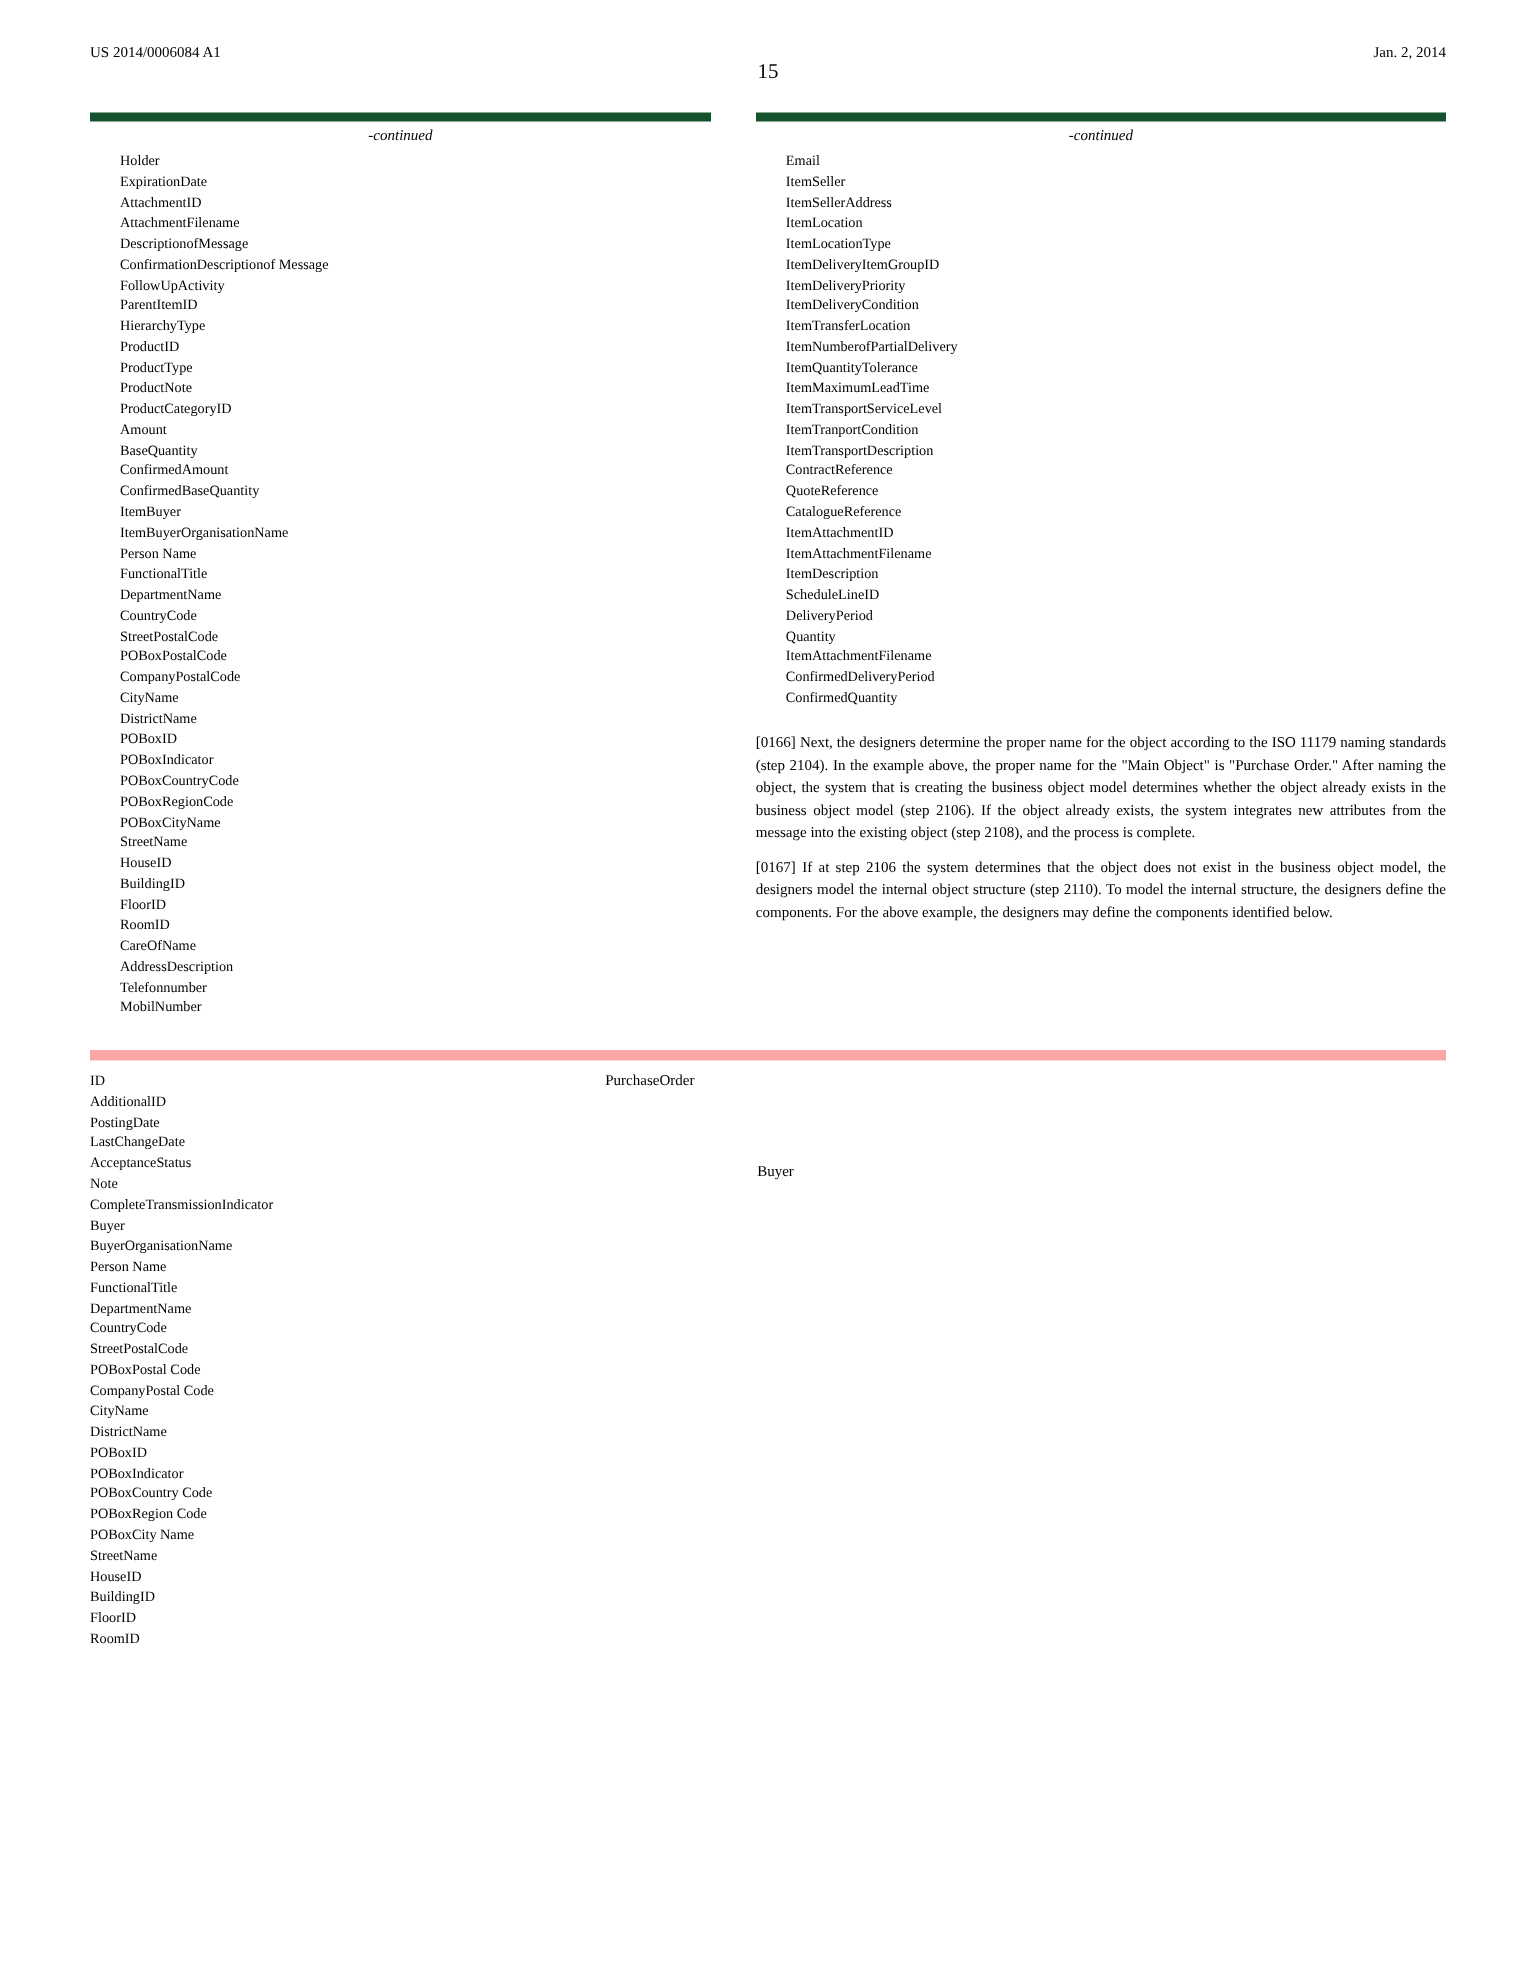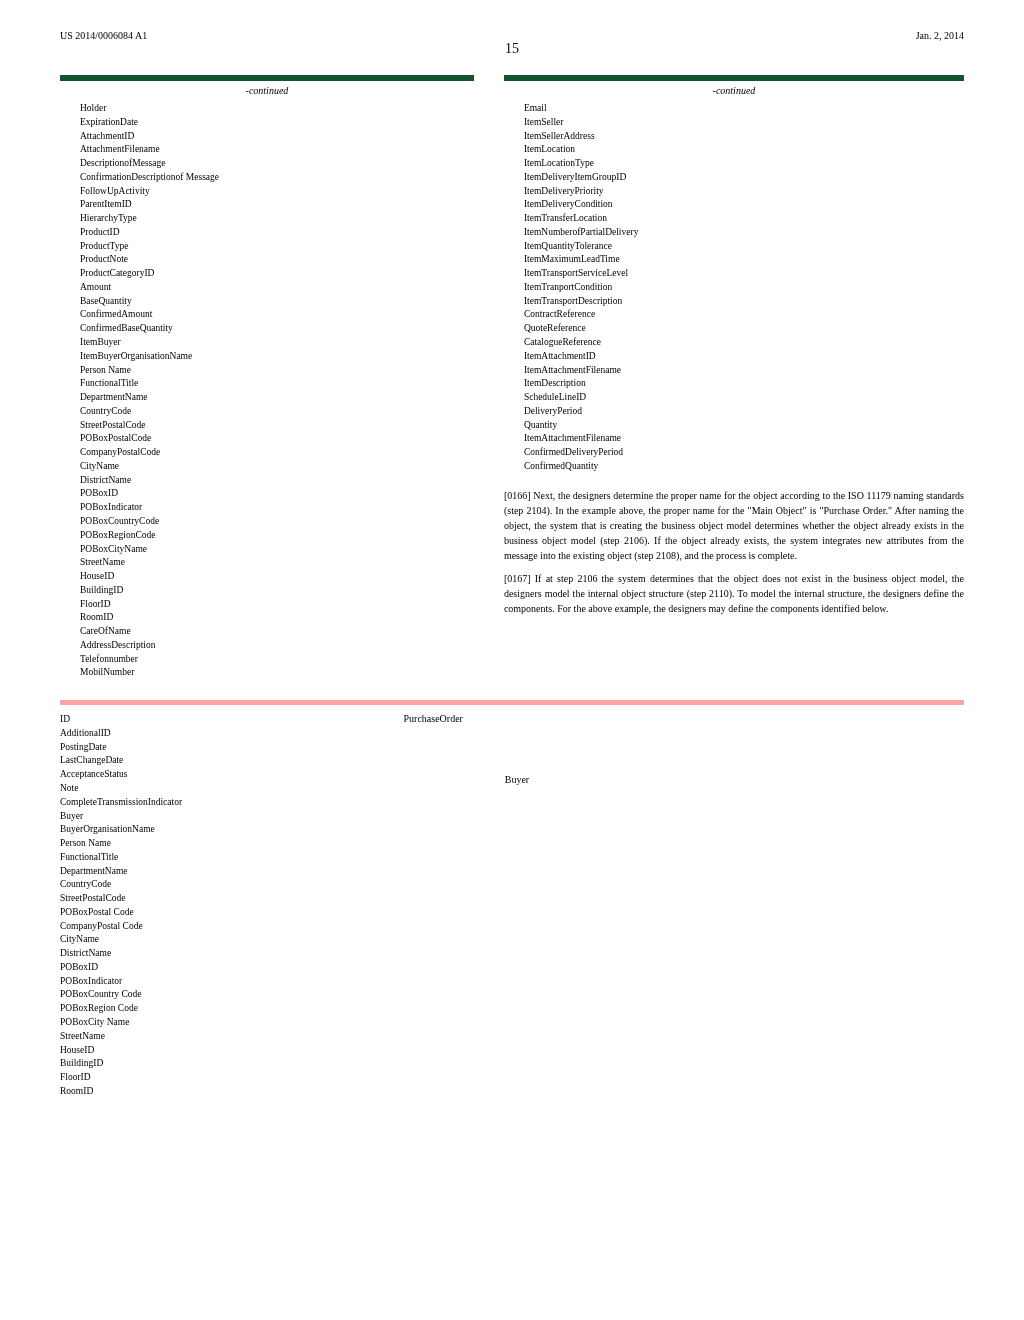--- a/index.html
+++ b/index.html
@@ -62,21 +62,21 @@
       font-size: 10px;
       line-height: 1.5;
       text-align: justify;
       margin-bottom: 8px;
     }
     .para-num {
       font-weight: normal;
     }
     .bottom-table {
       margin-top: 20px;
-      border-top: 5px solid #fca5a5;
+      border-top: 7px solid #fca5a5;
       padding-top: 8px;
     }
     .bottom-table-inner {
       display: flex;
       gap: 0;
     }
     .bt-left {
       width: 38%;
     }
     .bt-center {

